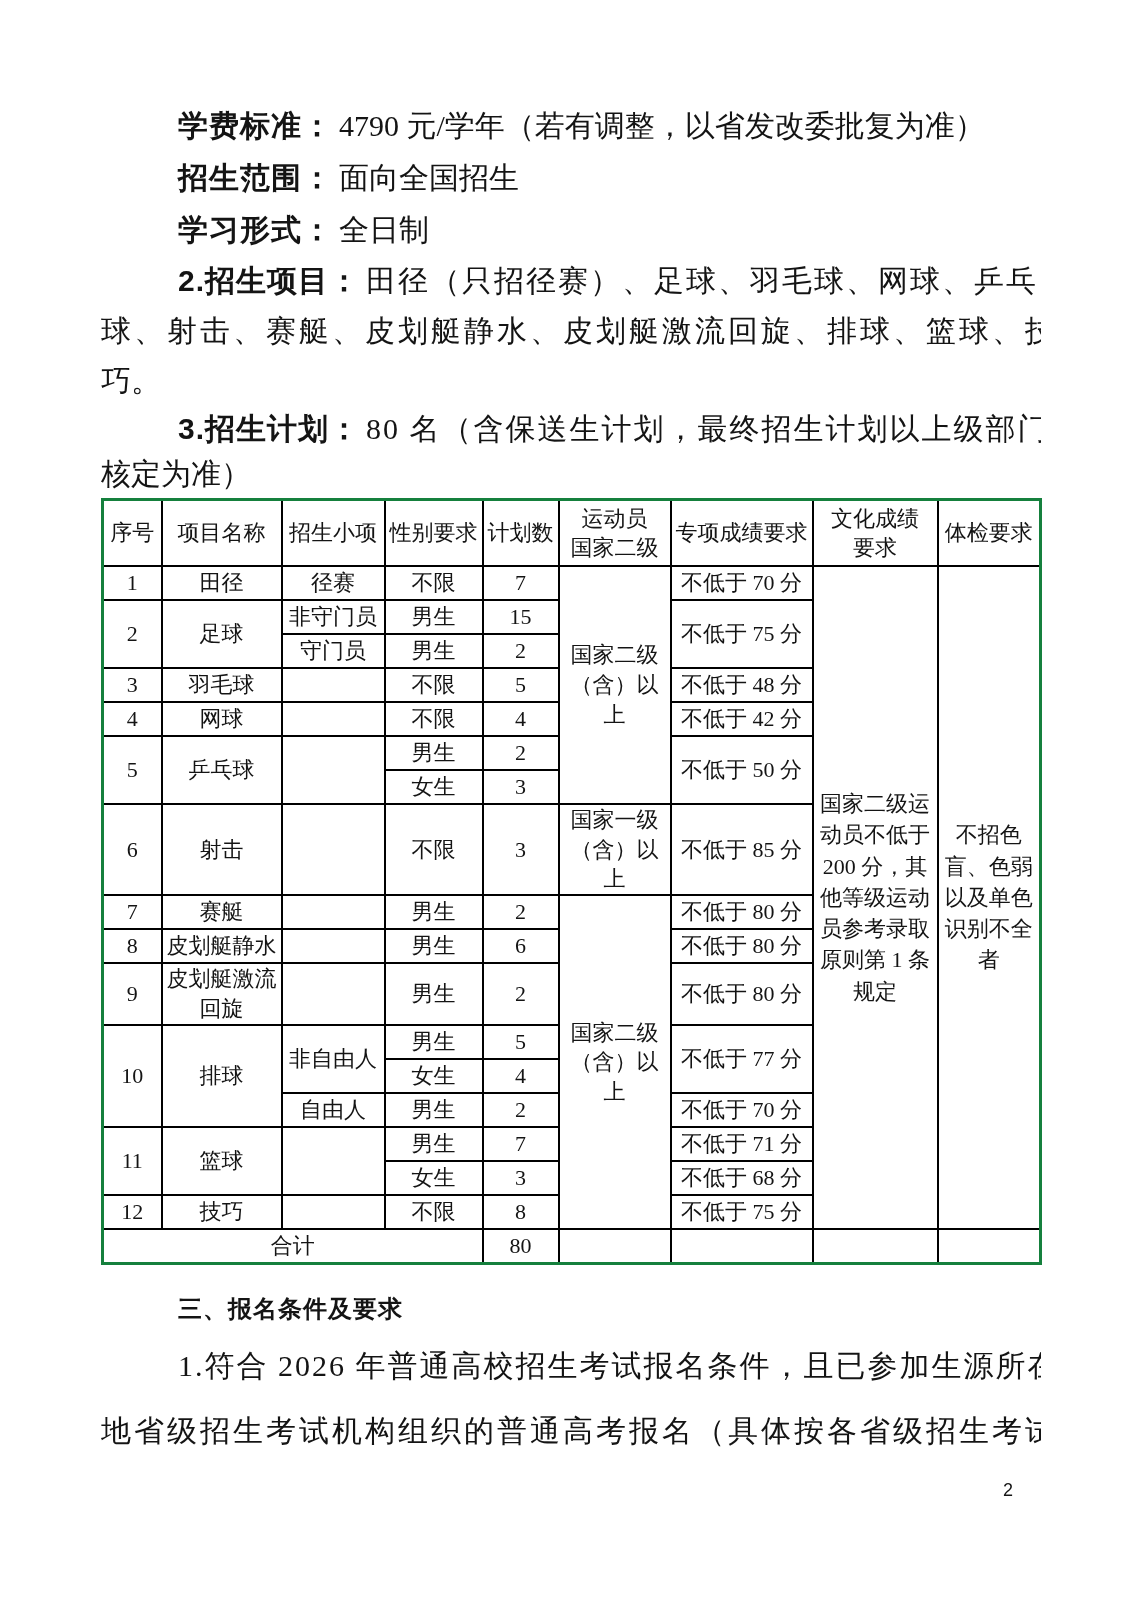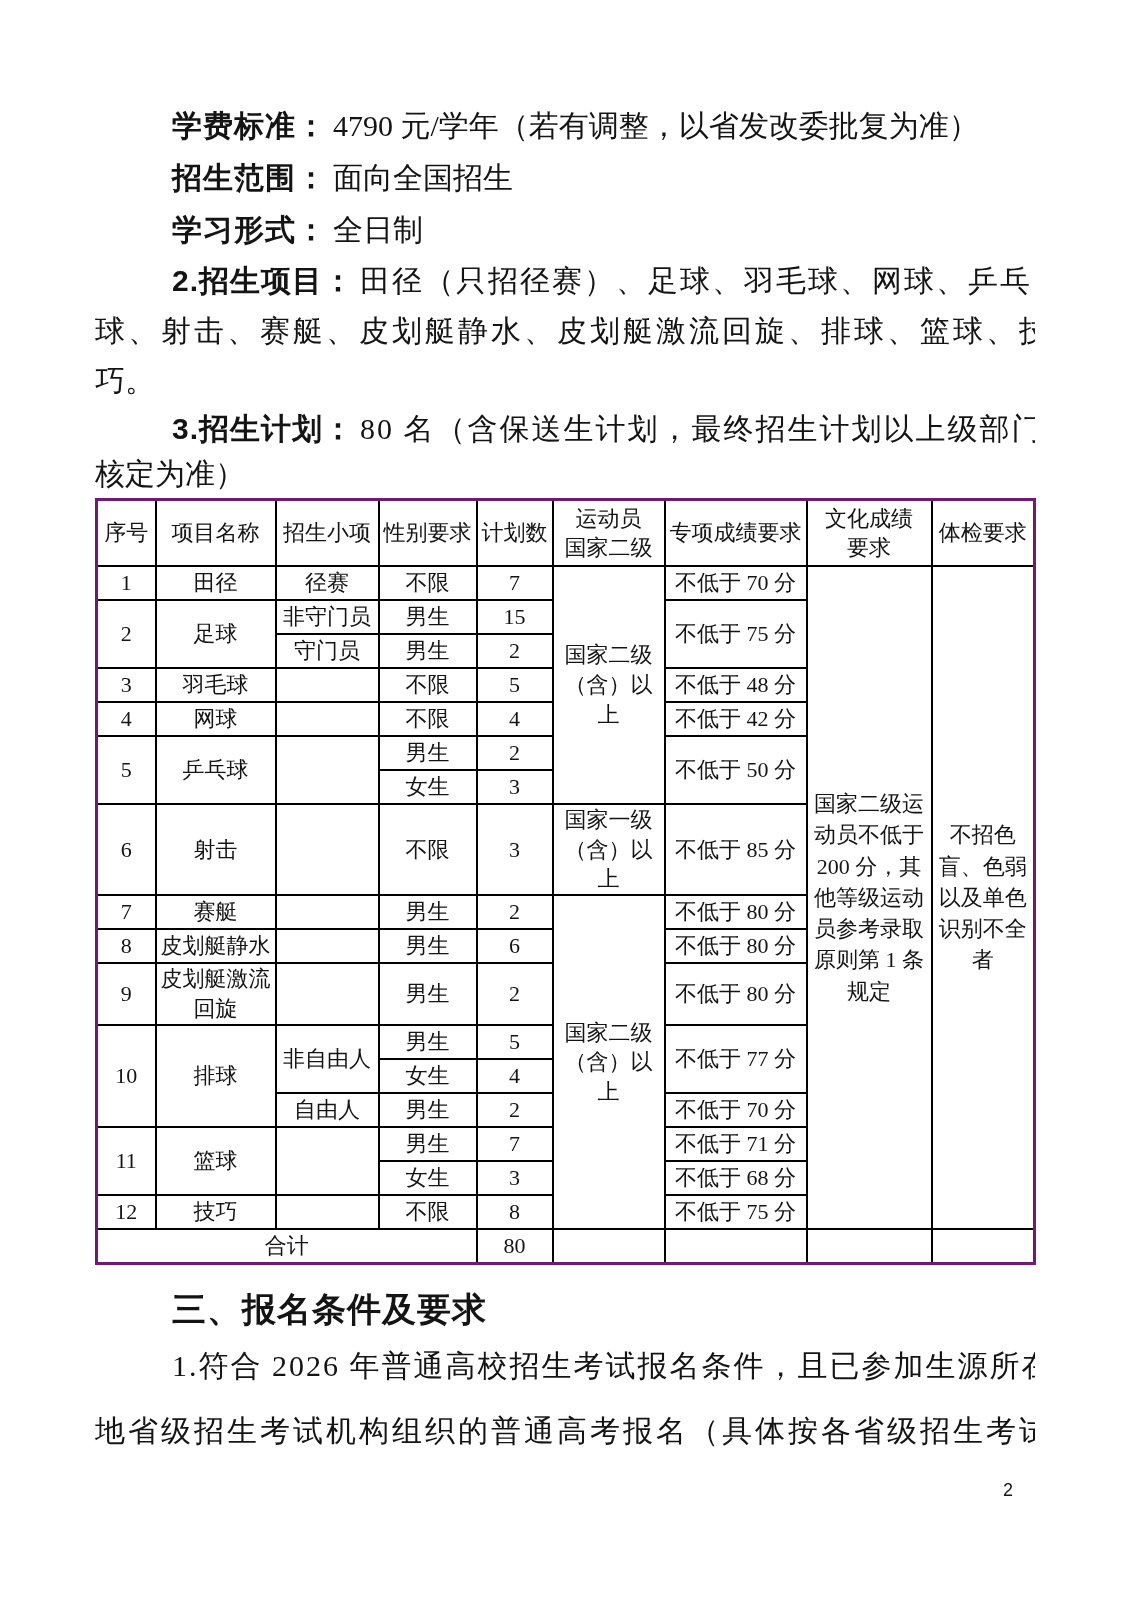--- a/index.html
+++ b/index.html
@@ -1,49 +1,49 @@
 <!DOCTYPE html>
 <html><head>
 <meta charset="utf-8">
 <style>
   html,body { margin:0; padding:0; background:#ffffff; }
   body { width:1131px; height:1600px; font-family:"Liberation Serif","DejaVu Serif",serif; color:#141414; }
   .page { position:relative; width:1131px; height:1600px; overflow:hidden; background:#ffffff; }
-  .content { position:absolute; left:95px; top:100px; width:940px; }
+  .content { position:absolute; left:101px; top:100px; width:940px; }
 
   
   .tline { font-size:30px; white-space:nowrap; overflow:hidden; }
   .h52 { height:52px; line-height:52px; }
   .h50 { height:50px; line-height:50px; }
   .h46 { height:46px; line-height:46px; }
   .h44 { height:44px; line-height:44px; }
   .h36 { height:36px; line-height:36px; }
   .ind { padding-left:77px; }
   .bl { font-family:"Liberation Sans","DejaVu Sans",sans-serif; font-weight:bold; margin-right:6px; letter-spacing:1px; }
   .just { letter-spacing:2px; }
   .just4 { letter-spacing:3px; }
 
   
-  table.quota { border-collapse:collapse; table-layout:fixed; width:938px; border:3px solid #701a75; margin-top:2px; }
+  table.quota { border-collapse:collapse; table-layout:fixed; width:938px; border:3px solid #15803d; margin-top:2px; }
   table.quota th, table.quota td {
     border:2px solid #000; text-align:center; vertical-align:middle;
     font-size:22px; font-weight:normal; padding:0 2px; overflow:hidden;
     font-family:"Liberation Serif","DejaVu Serif",serif;
   }
   table.quota th { white-space:pre-line; line-height:1.32; height:64px; }
   tr.rstd  { height:34px; }
   tr.r60   { height:60px; }
   tr.r52   { height:52px; }
   td.score { white-space:nowrap; }
   td.level { white-space:pre-line; font-size:21px; padding:0 1px; line-height:1.35; }
   td.culture, td.physical { line-height:1.42; padding:0 3px; }
 
   
   .sec-head { margin:20px 0 0 77px; height:48px; line-height:48px;
-              font-size:34px; font-weight:bold;
+              font-size:24px; font-weight:bold;
               font-family:"Liberation Sans","DejaVu Sans",sans-serif; letter-spacing:1px; }
   .bline { font-size:30px; height:65px; line-height:65px; white-space:nowrap; overflow:hidden; }
   .pagenum { position:absolute; left:1003px; top:1480px; font-size:18px;
              font-family:"Liberation Sans","DejaVu Sans",sans-serif; }
 </style>
 </head>
 <body>
 
 <div class="page">
   <div class="content">

